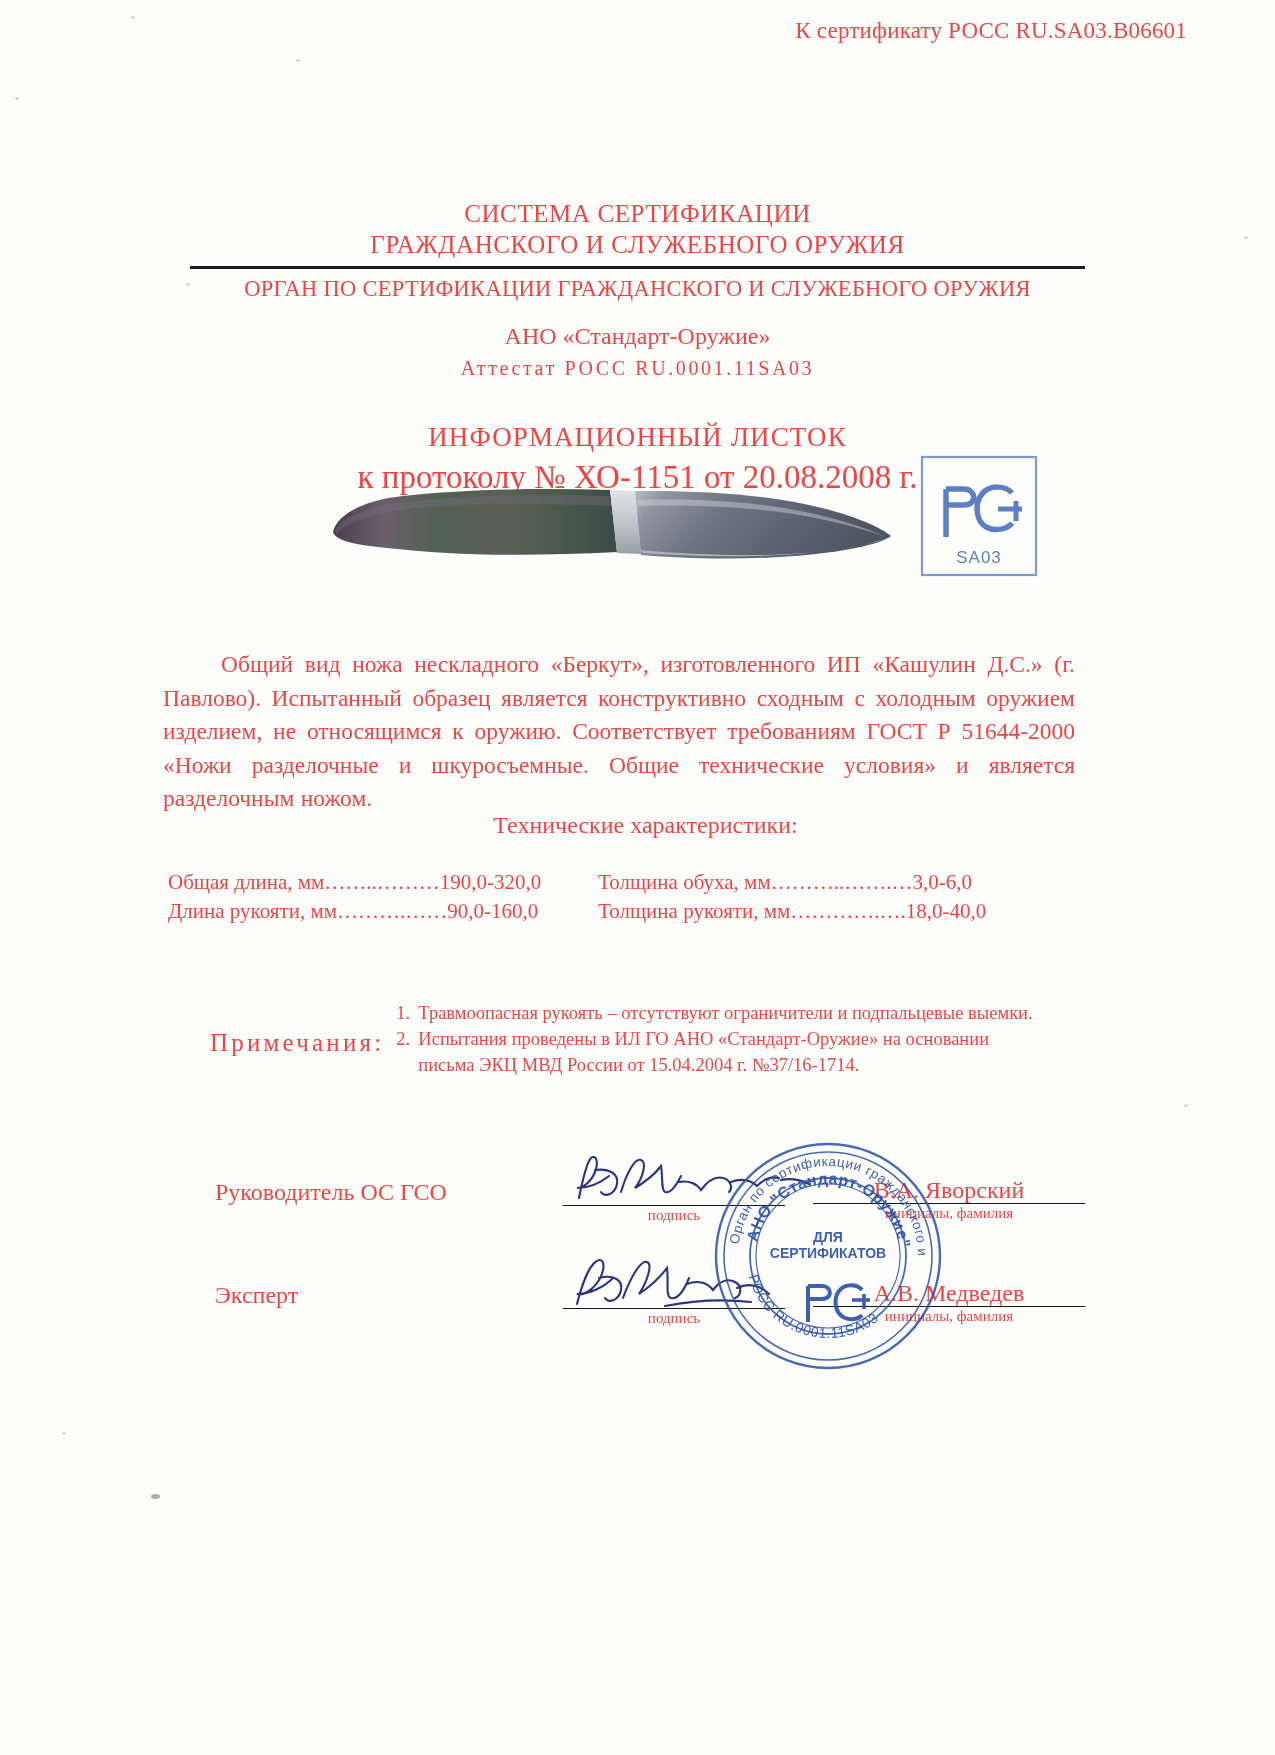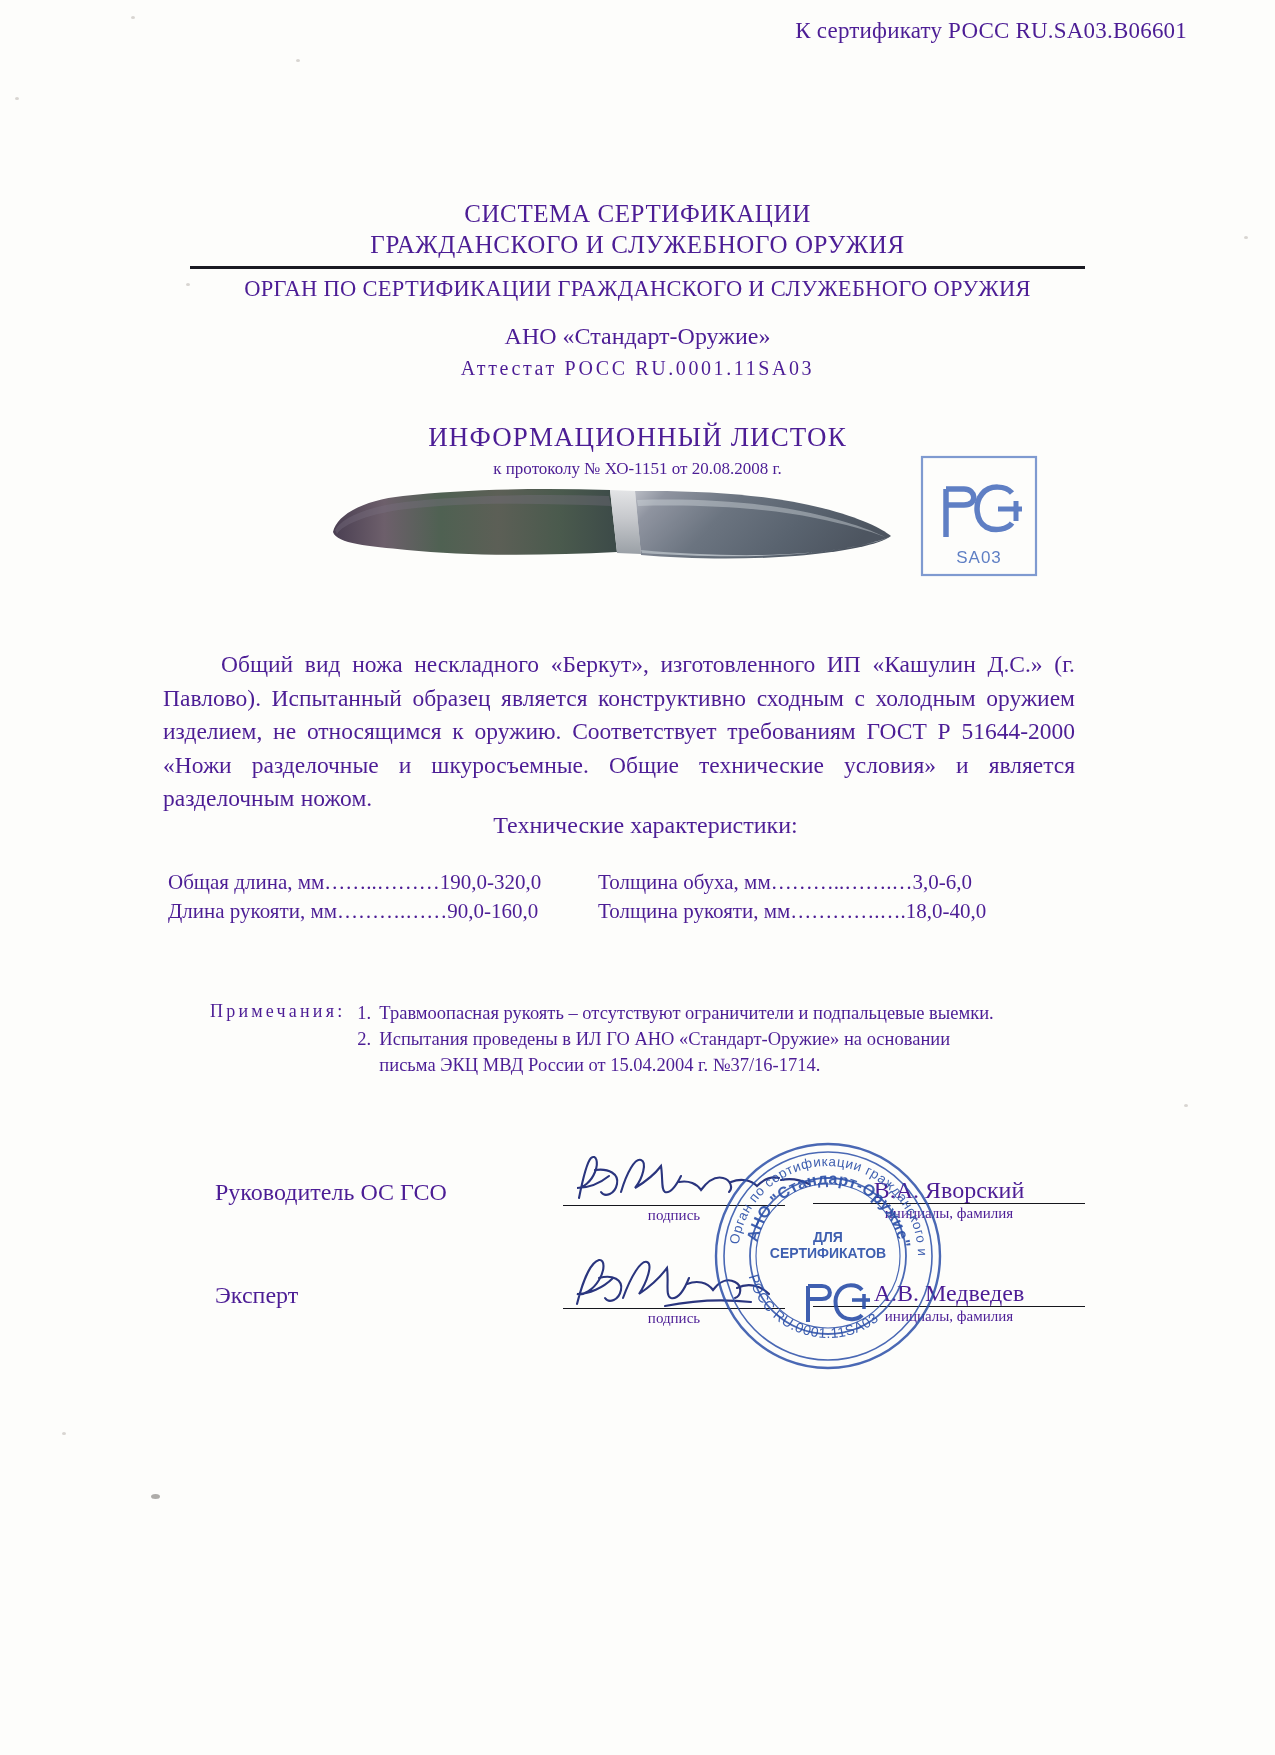--- a/index.html
+++ b/index.html
@@ -7,21 +7,21 @@
     margin: 0;
     padding: 0;
     background: #ffffff;
   }
   .page {
     position: relative;
     width: 1275px;
     height: 1755px;
     background: #fdfdfb;
     font-family: "Liberation Serif", "DejaVu Serif", serif;
-    color: #4c1d95;
+    color: #ef4444;
     overflow: hidden;
   }
 
   
   .cert-ref {
     position: absolute;
     top: 18px;
     right: 88px;
     font-size: 23px;
     letter-spacing: 0.2px;
@@ -63,21 +63,21 @@
     font-size: 20px;
     letter-spacing: 2.6px;
     margin-top: 5px;
   }
   .doc-title {
     font-size: 27px;
     letter-spacing: 1.1px;
     margin-top: 42px;
   }
   .doc-sub {
-    font-size: 17px;
+    font-size: 33px;
     margin-top: 6px;
   }
 
   
   .photo {
     position: absolute;
     left: 325px;
     top: 470px;
     width: 575px;
     height: 115px;
@@ -135,24 +135,25 @@
   
   .notes {
     position: absolute;
     left: 210px;
     top: 1000px;
     width: 845px;
     display: flex;
     align-items: flex-start;
   }
   .notes-label {
-    font-size: 18px;
+    font-size: 25px;
     letter-spacing: 3.2px;
     white-space: nowrap;
     padding-top: 1px;
+    margin-top: 28px;
   }
   .notes-list {
     margin-left: 12px;
     font-size: 18.5px;
     line-height: 26px;
     flex: 1;
   }
   .note-item {
     display: flex;
     text-align: justify;

